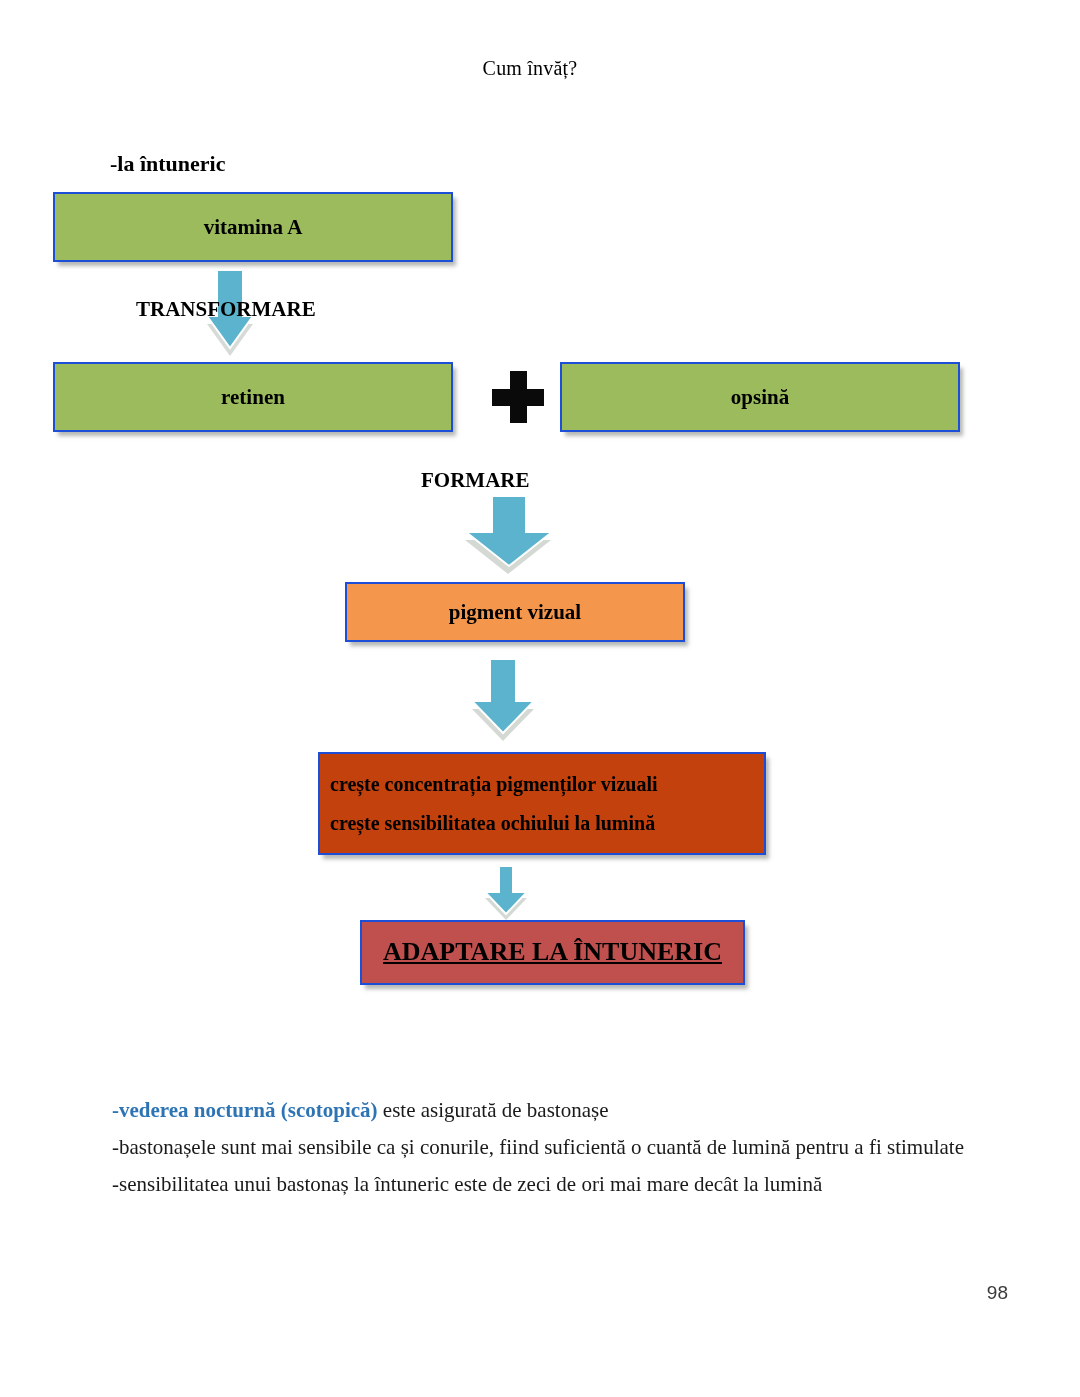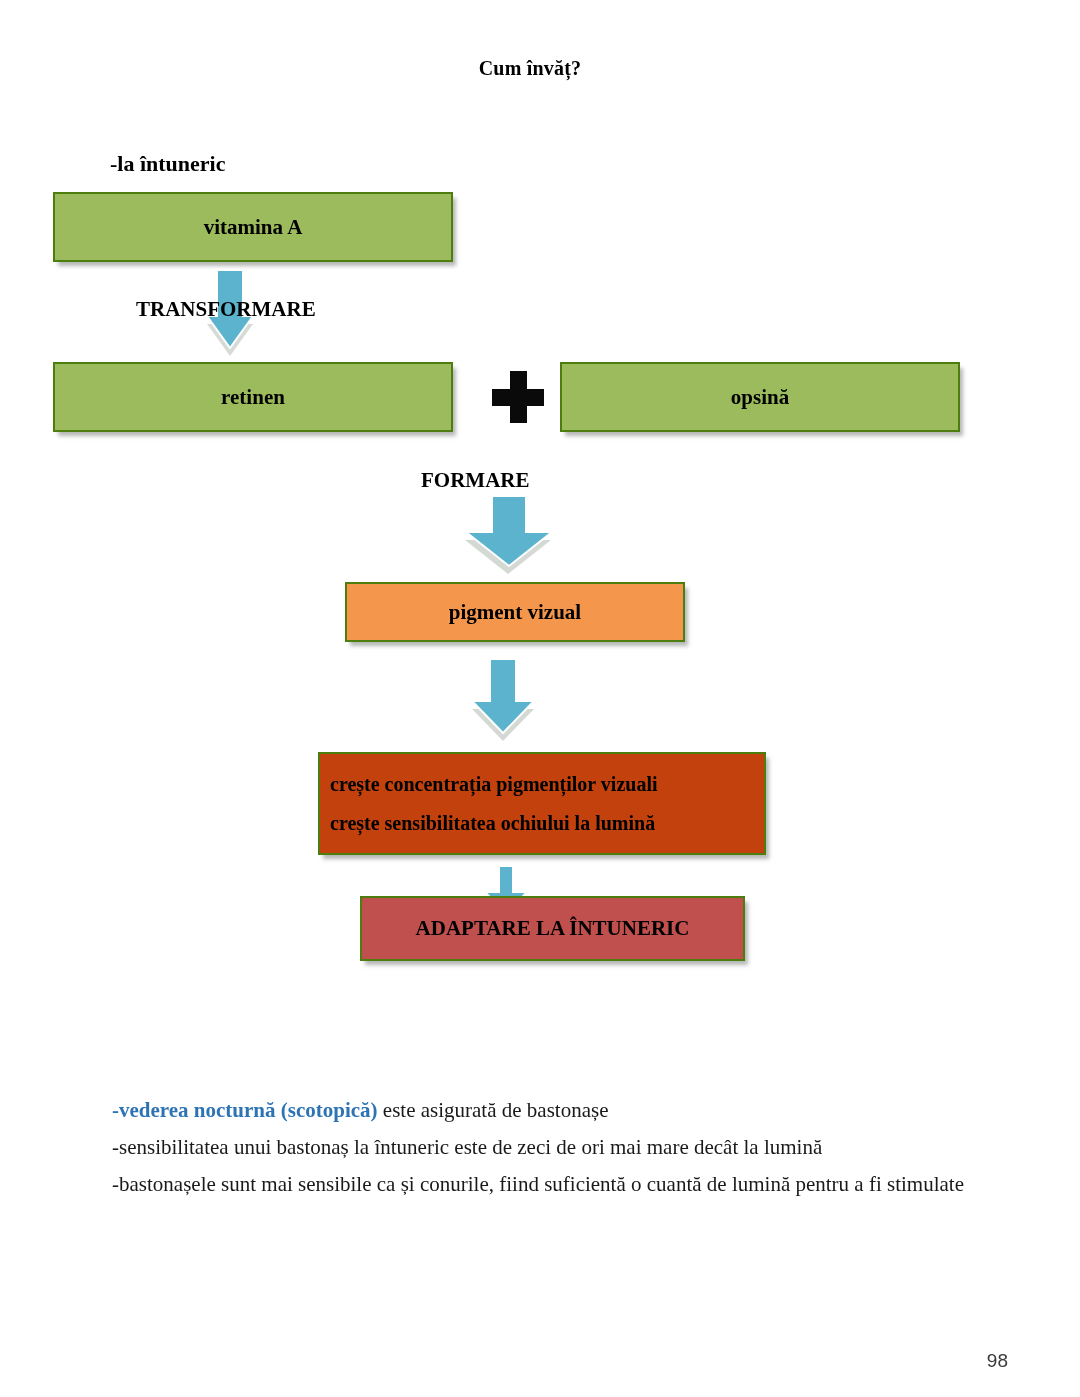--- a/index.html
+++ b/index.html
@@ -22,41 +22,41 @@
   }
 
   
   .doc-title {
     position: absolute;
     top: 57px;
     left: 0;
     width: 1060px;
     text-align: center;
     font-size: 20px;
-    font-weight: bold;
+    font-weight: normal;
     letter-spacing: 0.2px;
   }
 
   .section-label {
     position: absolute;
     top: 128px;
     left: 110px;
     font-size: 22px;
     font-weight: bold;
     margin-top: 23px;
   }
 
   
   .box {
     position: absolute;
     box-sizing: border-box;
     display: flex;
     align-items: center;
     justify-content: center;
-    border: 2px solid #4d7c0f;
+    border: 2px solid #1d4ed8;
     font-weight: bold;
     color: #000000;
     text-align: center;
     box-shadow: 4px 5px 4px -1px rgba(120,125,120,0.55);
     background-clip: padding-box;
   }
   .box .inner {
     width: 100%;
     padding: 0 8px;
     line-height: 1.55;
@@ -88,22 +88,23 @@
     font-size: 20px;
     justify-content: flex-start;
   }
   #box-creste .inner {
     padding-left: 10px;
     text-align: left;
   }
   #box-creste .line { display: block; }
   #box-creste .line + .line { margin-top: 8px; }
   #box-adaptare {
-    left: 360px; top: 896px; width: 385px; height: 65px;
-    font-size: 21px;
+    left: 360px; top: 920px; width: 385px; height: 65px;
+    font-size: 26px;
+    text-decoration: underline;
   }
 
   
   .plus-sign {
     position: absolute;
     left: 492px; top: 371px;
     width: 52px; height: 52px;
   }
   .plus-sign::before,
   .plus-sign::after {
@@ -157,21 +158,21 @@
   }
   .body-text p:last-child { margin-bottom: 0; }
   .hl-blue {
     color: #2E74B5;
     font-weight: bold;
   }
 
   .page-number {
     position: absolute;
     right: 72px;
-    top: 1350px;
+    top: 1282px;
     font-family: "Liberation Sans", "DejaVu Sans", sans-serif;
     font-size: 19px;
     color: #3a3a3a;
   }
 </style>
 </head>
 <body>
 
 <div class="page">
 
@@ -235,19 +236,19 @@
       <polygon points="19,1 33,1 33,27 47,27 26,49 5,27 19,27" fill="#5BB3CE" stroke="#ffffff" stroke-width="2"></polygon>
     </svg>
   </div>
 
   <div class="box box-red" id="box-adaptare">
     <span class="inner">ADAPTARE LA ÎNTUNERIC</span>
   </div>
 
   <div class="body-text">
     <p><span class="hl-blue">-vederea nocturnă (scotopică)</span><span> este asigurată de bastonașe</span></p>
+    <p>-bastonașele sunt mai sensibile ca și conurile, fiind suficientă o cuantă de lumină pentru a fi stimulate</p>
     <p>-sensibilitatea unui bastonaș la întuneric este de zeci de ori mai mare decât la lumină</p>
-    <p>-bastonașele sunt mai sensibile ca și conurile, fiind suficientă o cuantă de lumină pentru a fi stimulate</p>
   </div>
 
   <div class="page-number">98</div>
 
 </div>
 
 </body></html>

